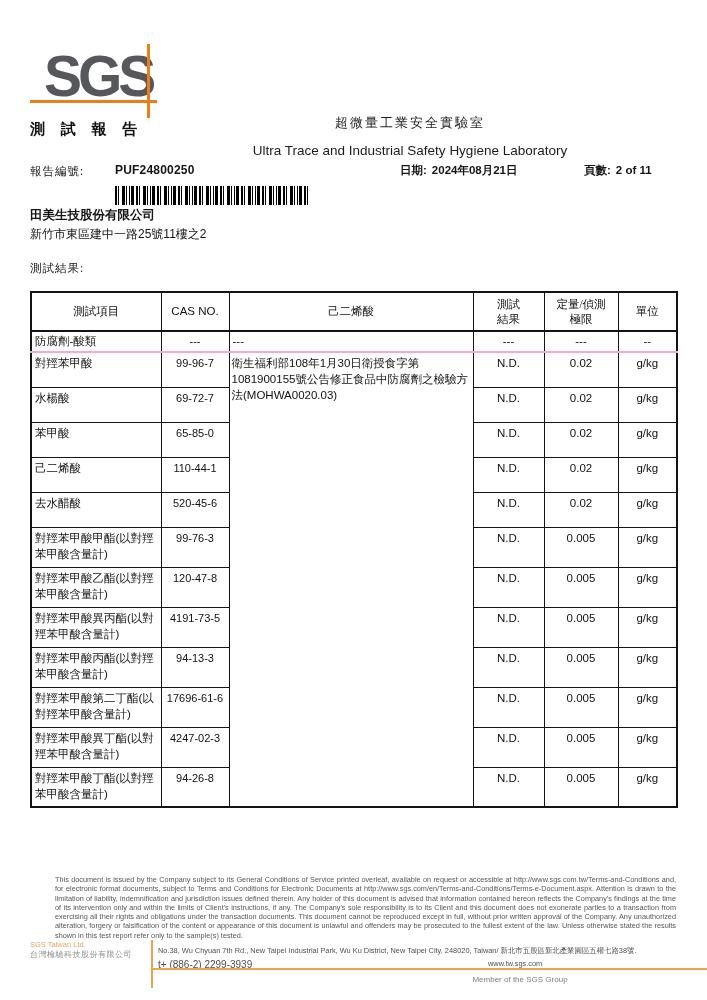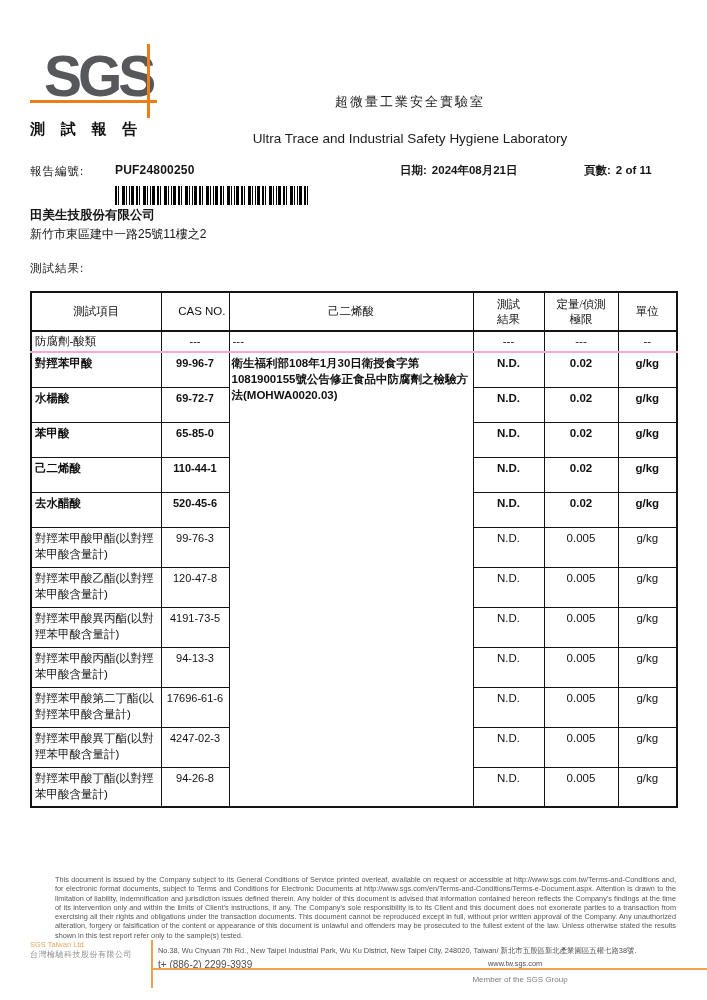--- a/index.html
+++ b/index.html
@@ -9,23 +9,23 @@
   }
   .abs{position:absolute;}
 
   
   .sgs-logo{left:44px;top:48px;font-family:"Liberation Sans",sans-serif;
     font-weight:bold;font-size:57px;line-height:1;color:#57585c;letter-spacing:-4px;}
   .logo-vline{left:147px;top:44px;width:3px;height:74px;background:#ed7d17;}
   .logo-hline{left:30px;top:100px;width:127px;height:3px;background:#ed7d17;}
   .report-title{left:30px;top:120px;font-family:"Liberation Serif",serif;
     font-weight:bold;font-size:15px;letter-spacing:6px;color:#111;}
-  .lab-block{left:150px;top:93px;width:520px;text-align:center;}
+  .lab-block{left:150px;top:114px;width:520px;text-align:center;}
   .lab-zh{font-family:"Liberation Serif",serif;font-size:13px;letter-spacing:2px;color:#1c1c1c;}
-  .lab-en{font-size:13.5px;margin-top:20px;color:#1c1c1c;}
+  .lab-en{font-size:13.5px;margin-top:11px;color:#1c1c1c;}
 
   .report-no-label{left:30px;top:164px;font-family:"Liberation Serif",serif;font-size:11.5px;letter-spacing:1px;}
   .report-no{left:115px;top:163px;font-weight:bold;font-size:12px;letter-spacing:.2px;}
   .date-block{left:400px;top:163px;font-weight:bold;font-size:11.5px;}
   .page-block{left:584px;top:163px;font-weight:bold;font-size:11.5px;}
   .inline-gap{display:inline-block;width:5px;}
 
   .barcode{left:115px;top:186px;width:196px;height:19px;background:
     repeating-linear-gradient(90deg,
       #000 0px,#000 2px,#fff 2px,#fff 3px,
@@ -40,23 +40,23 @@
   .results-label{left:30px;top:261px;font-family:"Liberation Serif",serif;font-size:11.5px;letter-spacing:1px;}
 
   
   .results-table{position:absolute;left:30px;top:291px;width:646px;
     border-collapse:collapse;table-layout:fixed;font-size:11.5px;color:#111;
     border:2px solid #141414;}
   .results-table td{border:1px solid #141414;vertical-align:top;padding:2px 3px;line-height:16px;}
   .results-table thead td{height:33px;vertical-align:middle;text-align:center;
     white-space:pre-line;line-height:15px;border-bottom:2px solid #141414;
     font-family:"Liberation Serif",serif;}
-  .results-table thead td:nth-child(2){font-family:"Liberation Sans",sans-serif;text-align:right;}
+  .results-table thead td:nth-child(2){font-family:"Liberation Sans",sans-serif;}
   .row-category td{height:15px;line-height:14px;border-bottom:2px solid #f9a8d4;}
-  .row-single{height:35px;font-weight:bold;}
+  .row-single{height:35px;}
   .row-tall{height:40px;padding-left:43px;}
   .c-item{text-align:left;}
   .c-cas{text-align:center;white-space:nowrap;font-size:11px;padding:2px 1px !important;}
   .c-method{text-align:left;padding:2px 2px !important;line-height:17px;}
   .c-method-dash{text-align:left;}
   .c-result,.c-limit,.c-unit{text-align:center;}
 
   
   .legal{left:55px;top:875px;width:621px;font-size:7.3px;line-height:9.3px;
     color:#575757;text-align:justify;}

